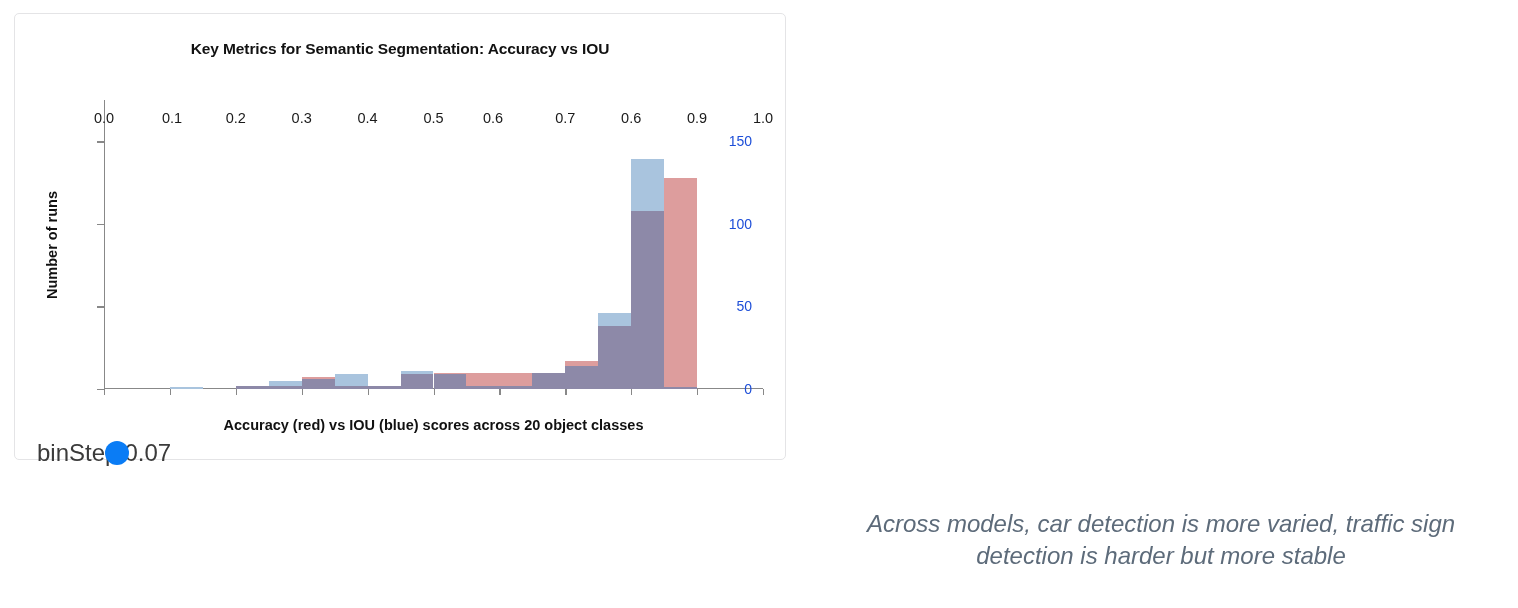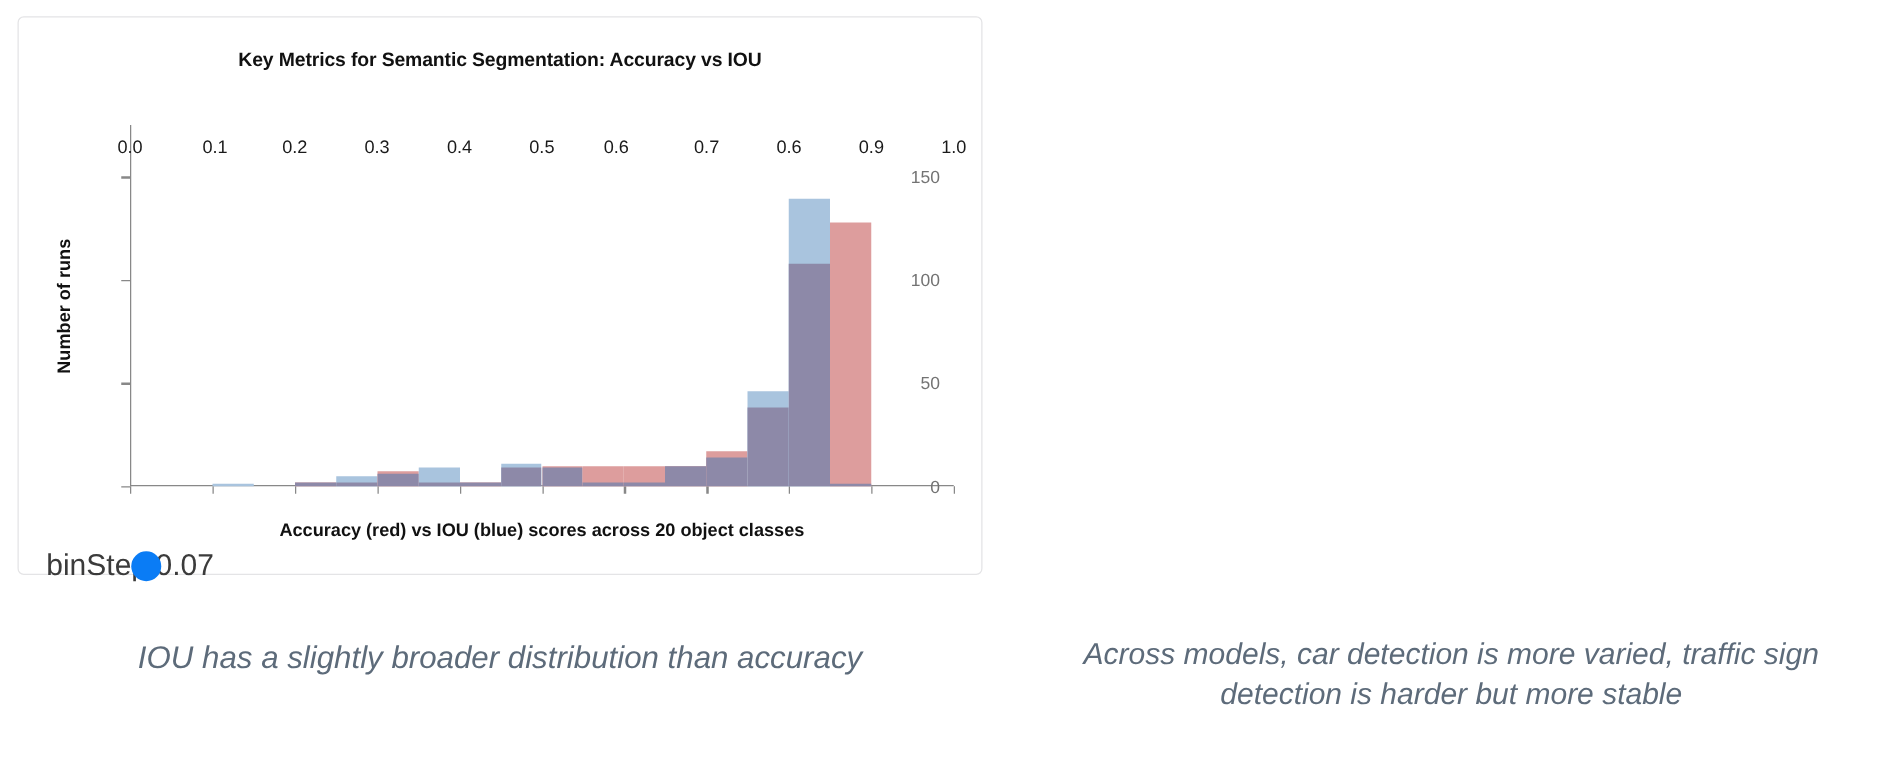--- a/index.html
+++ b/index.html
@@ -57,21 +57,21 @@
     position: absolute;
     left: -7px;
     width: 7px;
     height: 1.3px;
     background: #888888;
   }
   .ytick-label {
     position: absolute;
     right: 11px;
     transform: translateY(-50%);
-    color: #737373;
+    color: #1d4ed8;
     text-align: right;
     white-space: nowrap;
     margin-left: 21px;
   }
   #plot-left .ytick-label  { font-size: 14px; }
 
   .xtick {
     position: absolute;
     top: 0;
     width: 1.3px;
@@ -255,18 +255,17 @@
       <span class="slider-label">binStep</span>
       <span class="slider-track-wrap">
         <span class="slider-track"></span>
         <span class="slider-fill" style="width: 0.18px;"></span>
         <span class="slider-thumb" style="left: 0.18px;"></span>
       </span>
       <span class="slider-value">0.07</span>
     </div>
   </div>
 
-  <div class="caption" id="caption-left">IOU has a slightly broader distribution than accuracy</div>
 
 
   <div class="caption" id="caption-right">Across models, car detection is more varied, traffic sign detection is harder but more stable</div>
 
 </div>
 
 </body></html>

